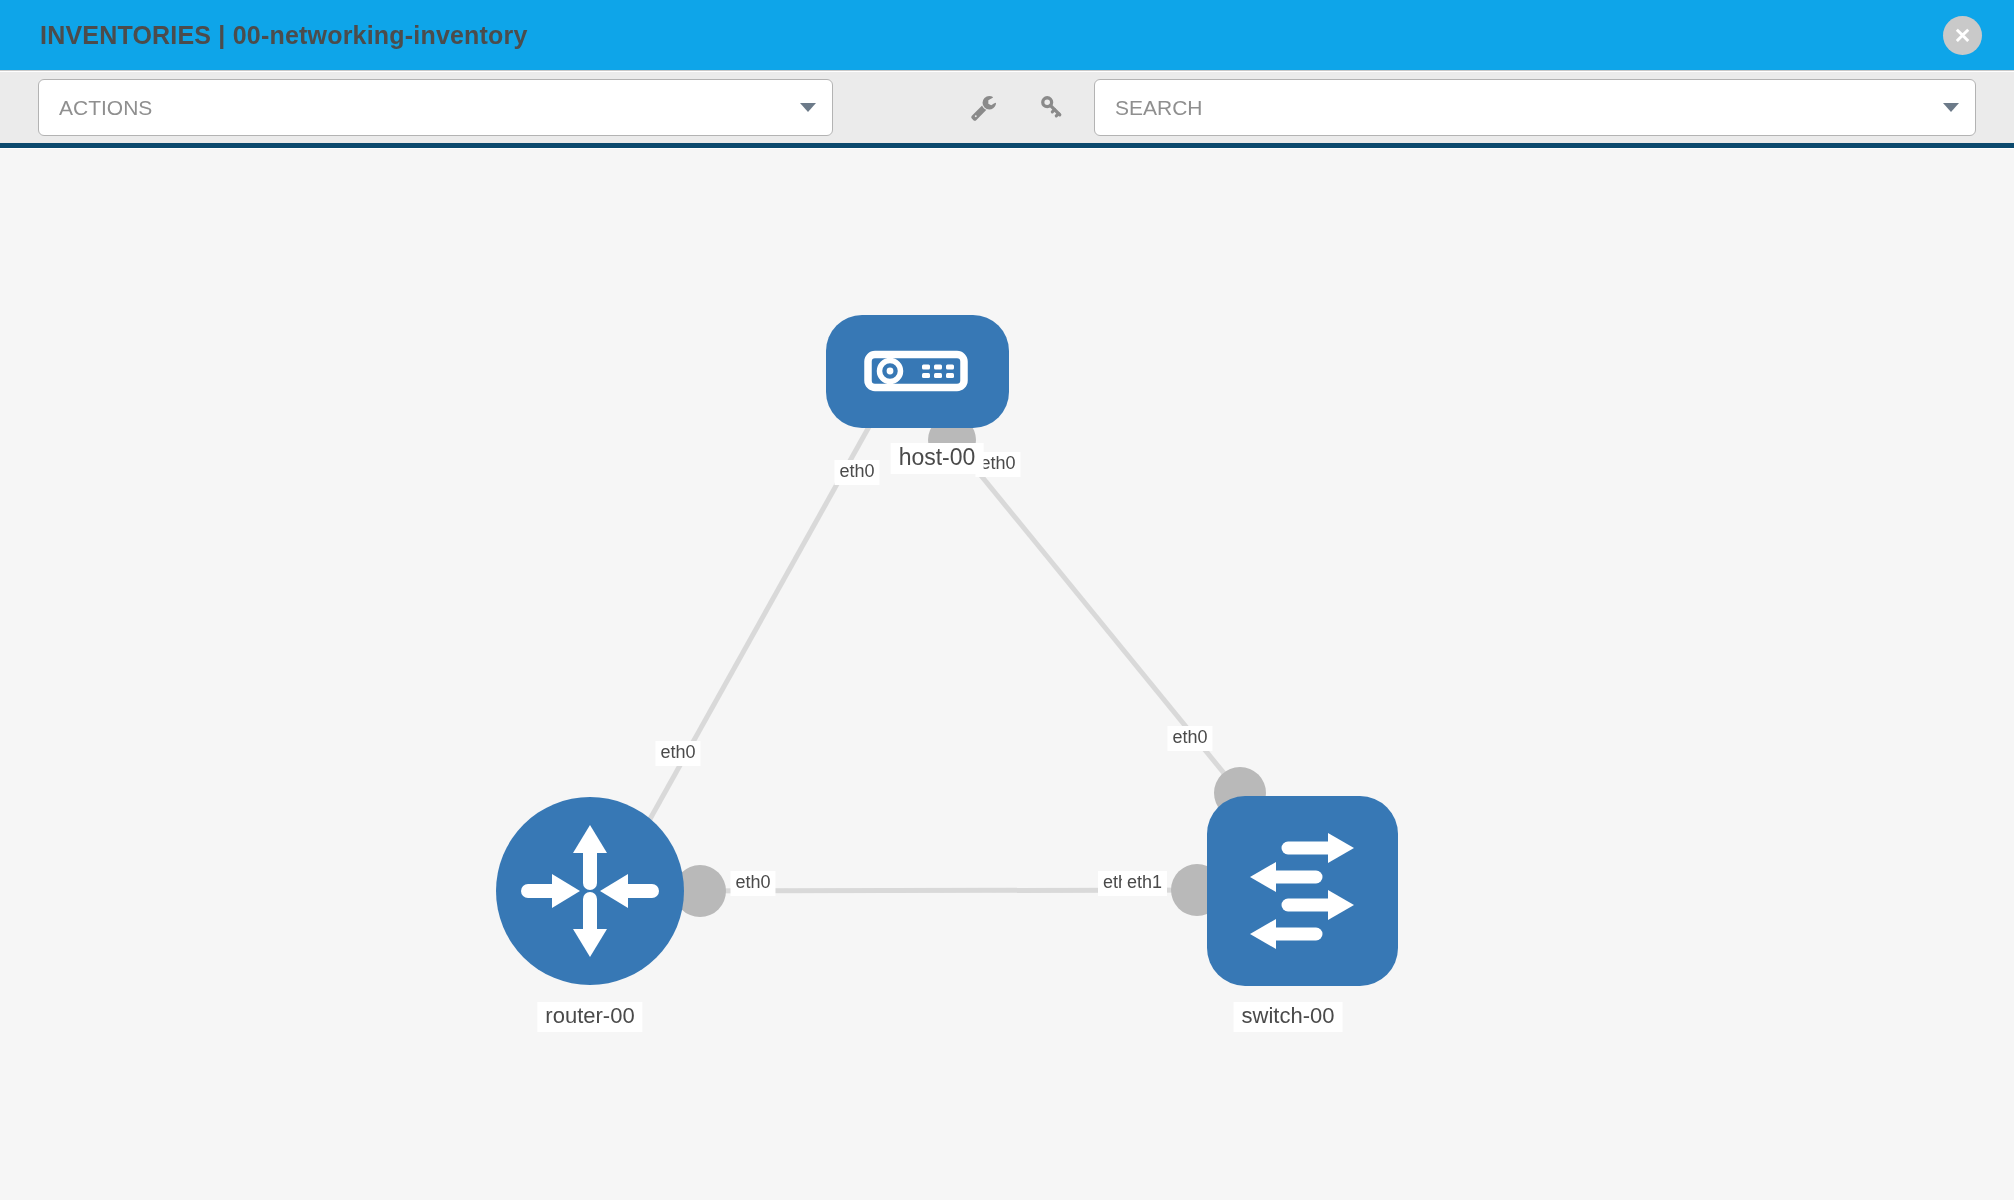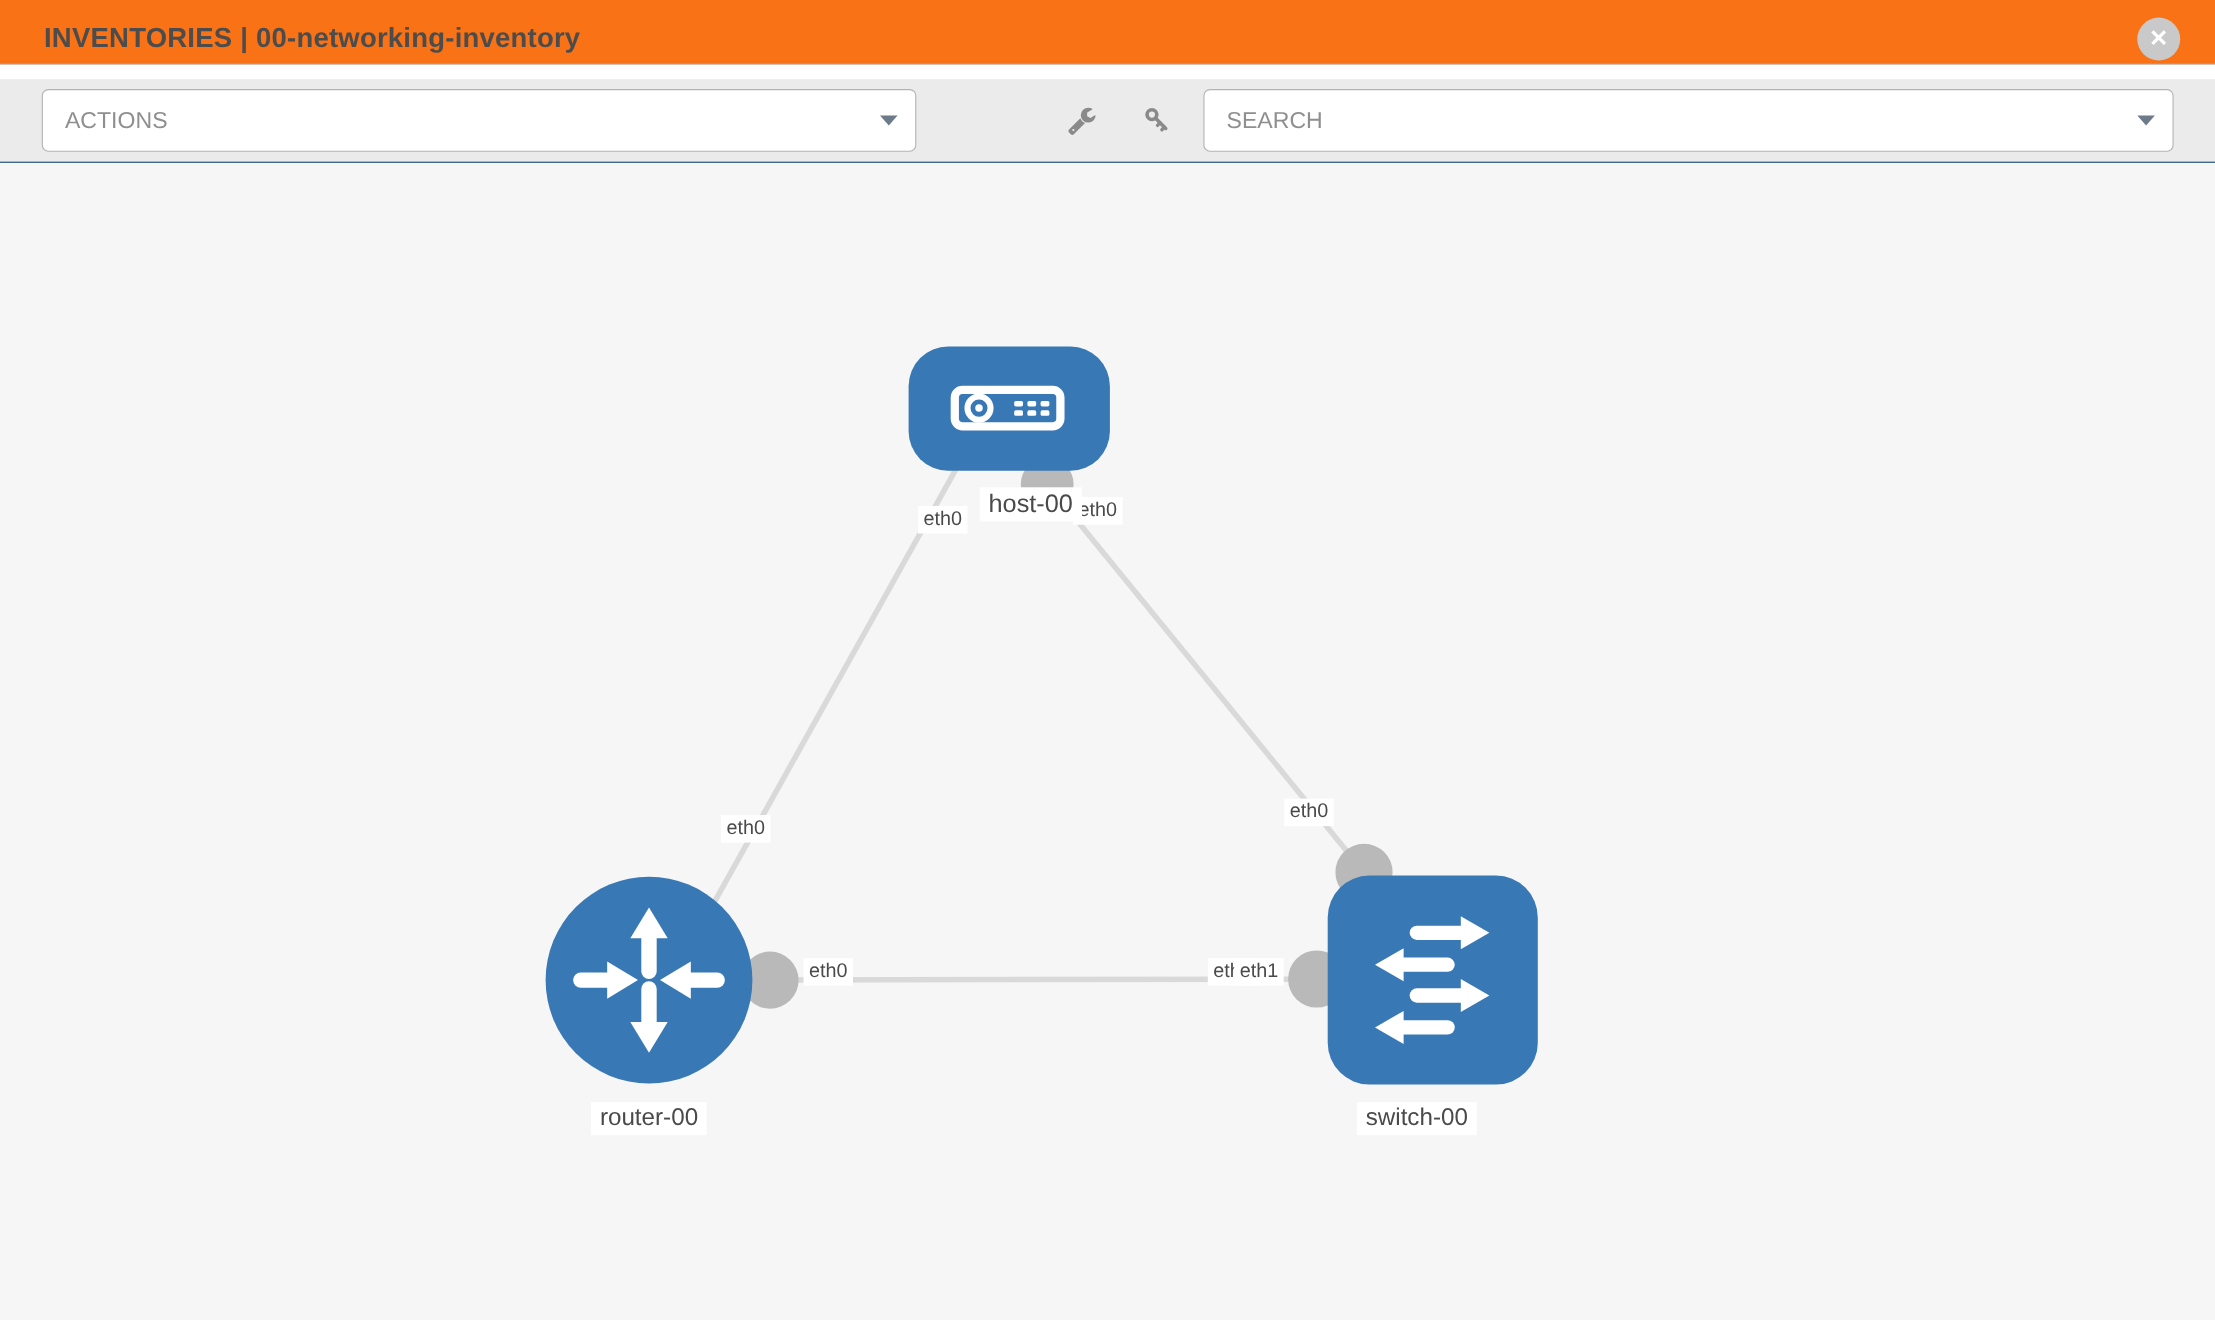--- a/index.html
+++ b/index.html
@@ -1,31 +1,31 @@
 <!DOCTYPE html>
 <html><head>
 <meta charset="utf-8">
 <style>
   * { margin:0; padding:0; box-sizing:border-box; }
   html,body { width:2014px; height:1200px; overflow:hidden; background:#fff;
               font-family:"Liberation Sans", sans-serif; }
 
   
-  .header { position:absolute; top:0; left:0; width:2014px; height:59px;
-            background:#f97316; border-bottom:1px solid #c9c9c9; }
+  .header { position:absolute; top:0; left:0; width:2014px; height:71px;
+            background:#0ea5e9; border-bottom:1px solid #c9c9c9; }
   .page-title { position:absolute; left:40px; top:0; line-height:71px;
                 font-size:25px; font-weight:bold; color:#4c4c4c; letter-spacing:0.2px; }
   .close-btn { position:absolute; right:32px; top:16px; width:39px; height:39px;
                border-radius:50%; background:#c9c9c9; color:#fff;
                display:flex; align-items:center; justify-content:center;
                font-size:21px; font-weight:bold; cursor:pointer; }
 
   
   .toolbar { position:absolute; top:72px; left:0; width:2014px; height:76px;
-             background:#ebebeb; border-bottom:1px solid #0c4a6e;
+             background:#ebebeb; border-bottom:5px solid #0c4a6e;
              display:flex; align-items:center; padding:0 38px; }
   .select { height:57px; background:#fff; border:1px solid #b3b3b3; border-radius:6px;
             display:flex; align-items:center; padding:0 16px 0 20px;
             color:#8f8f8f; font-size:21px; cursor:pointer; }
   .select-actions { width:795px; }
   .select-search  { width:882px; }
   .caret { margin-left:auto; width:0; height:0;
            border-left:8px solid transparent; border-right:8px solid transparent;
            border-top:9px solid #6c7a89; }
   .icon-group { flex:1; display:flex; align-items:center; justify-content:flex-end;

